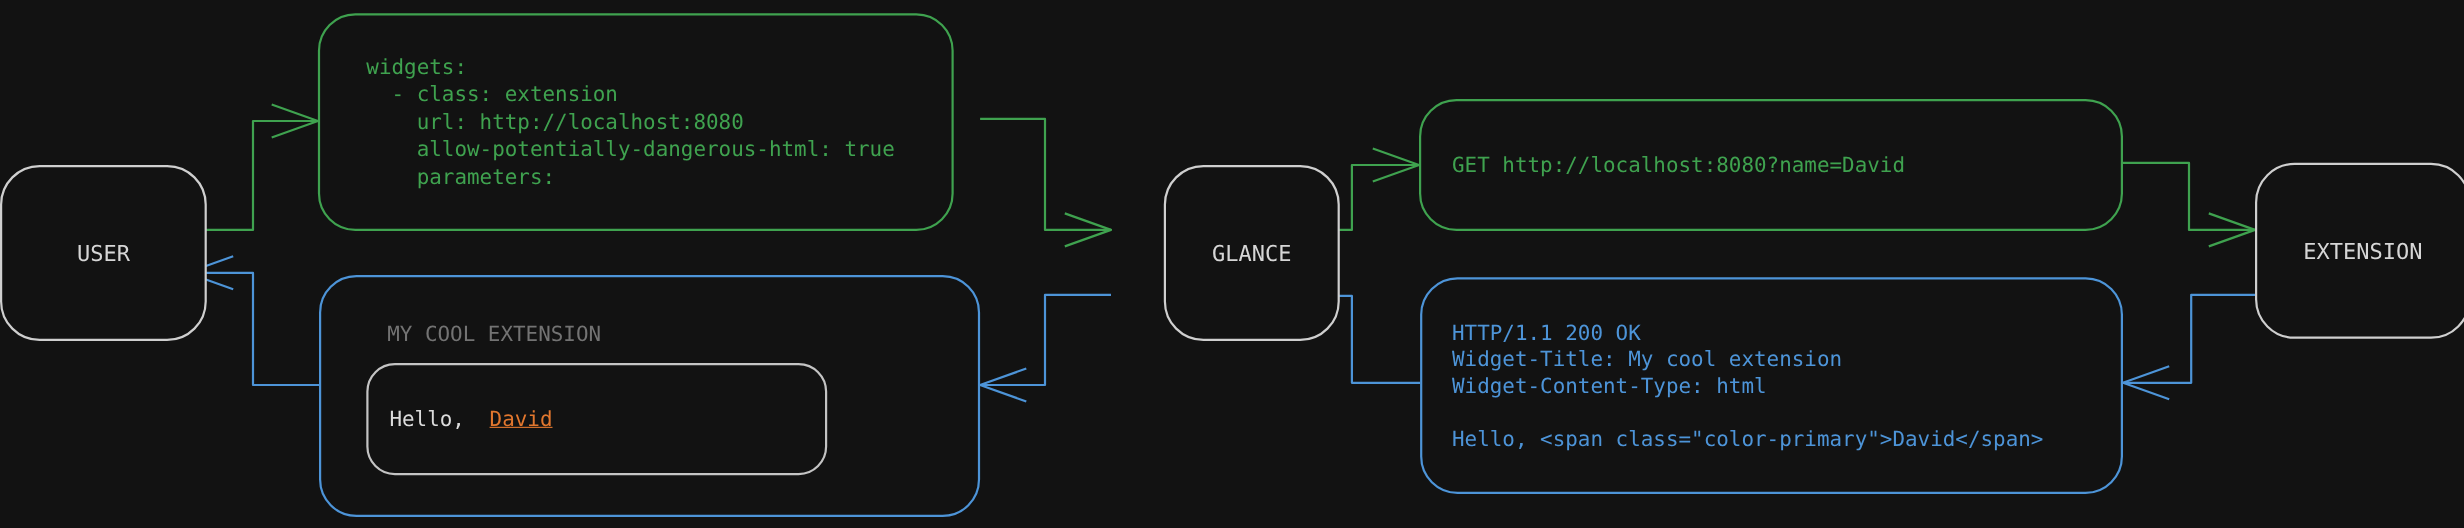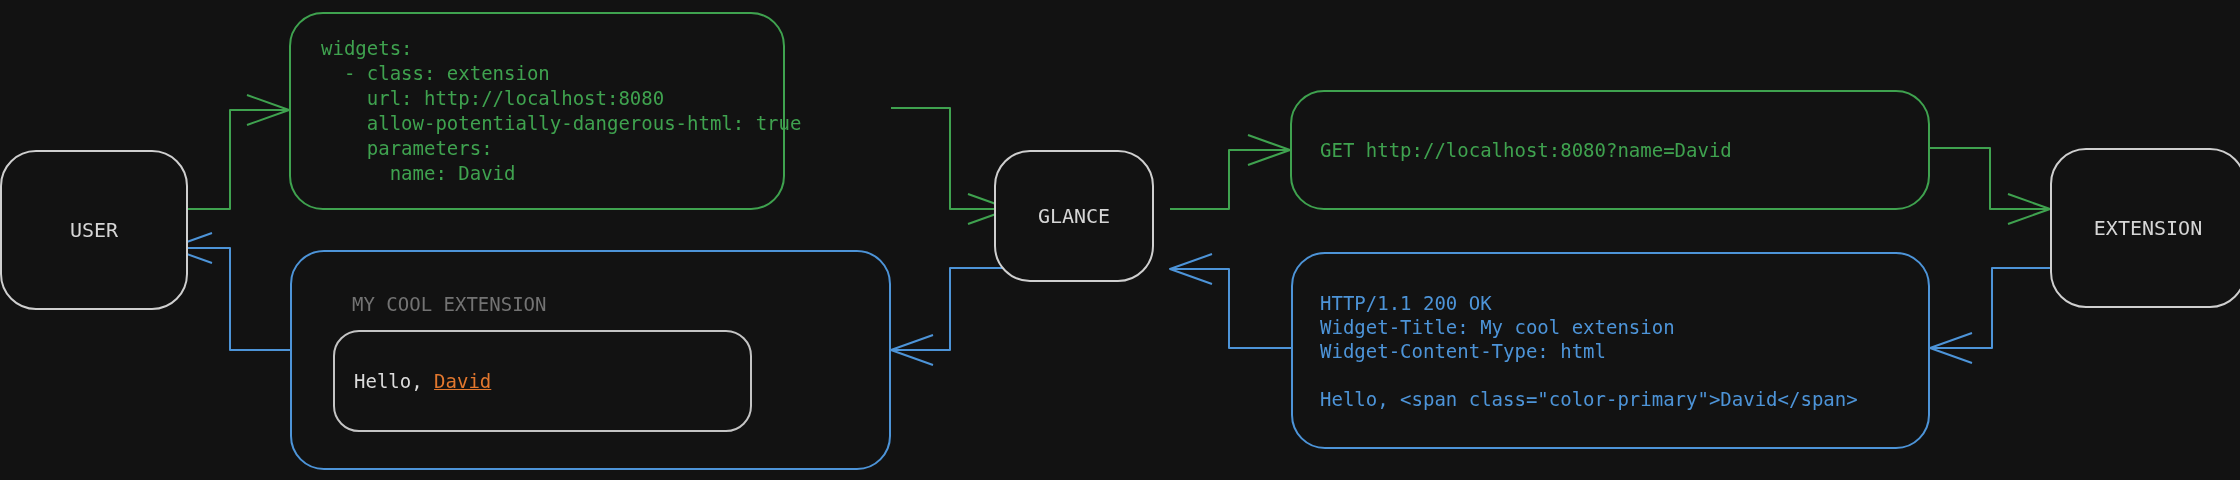--- a/index.html
+++ b/index.html
@@ -28,52 +28,53 @@
     position:absolute;
     border:2px solid var(--node-border);
     border-radius:36px;
     box-sizing:border-box;
     display:flex;align-items:center;justify-content:center;
     color:var(--label);
     font-size:20px;
     background:var(--bg);
   }
   .node-user{left:0;top:150px;width:188px;height:160px;}
-  .node-glance{left:994px;top:150px;width:160px;height:132px;}
+  .node-glance{left:1058px;top:150px;width:160px;height:160px;}
   .node-extension{left:2050px;top:148px;width:196px;height:160px;}
 
   .msgbox{
     position:absolute;
     box-sizing:border-box;
     border-radius:34px;
     border:2px solid;
     display:flex;flex-direction:column;justify-content:center;
     font-size:19px;line-height:25px;
     background:var(--bg);
   }
   .msgbox.green{border-color:var(--green);color:var(--green);}
   .msgbox.blue{border-color:var(--blue);color:var(--blue);}
-  .box-config{left:289px;top:12px;width:496px;height:198px;padding-left:30px;}
+  .box-config{left:289px;top:12px;width:578px;height:198px;padding-left:42px;}
   .box-request{left:1290px;top:90px;width:640px;height:120px;padding-left:28px;}
   .box-response{left:1291px;top:252px;width:639px;height:197px;padding-left:27px;line-height:24px;}
   .box-widget{left:290px;top:250px;width:601px;height:220px;border:2px solid var(--blue);border-radius:34px;box-sizing:border-box;position:absolute;background:var(--bg);}
   .code-line{white-space:pre;}
 
   .widget-title{
     position:absolute;left:60px;top:40px;
     color:#737373;font-size:19px;line-height:25px;white-space:pre;
   }
   .widget-inner{
     position:absolute;left:41px;top:78px;width:419px;height:102px;
     border:2px solid var(--inner-border);
     border-radius:26px;
     box-sizing:border-box;
     display:flex;align-items:center;
     padding-left:19px;
     font-size:19px;
+    gap:11px;
   }
   .greeting-prefix{color:#dcdcdc;white-space:pre;}
   .greeting-name{color:var(--orange);white-space:pre;text-decoration:underline;}
 </style>
 </head>
 <body>
 
 <div class="canvas">
 
   <svg class="connector-layer" viewBox="0 0 2240 480" xmlns="http://www.w3.org/2000/svg">
@@ -106,21 +107,20 @@
   <div class="node node-extension">
     <span>EXTENSION</span>
   </div>
 
   <div class="msgbox green box-config">
       <div class="code-line">widgets:</div>
       <div class="code-line">  - class: extension</div>
       <div class="code-line">    url: http://localhost:8080</div>
       <div class="code-line">    allow-potentially-dangerous-html: true</div>
       <div class="code-line">    parameters:</div>
-      <div class="code-line">      name: David</div>
     </div>
 
   <div class="msgbox green box-request">
     <div class="code-line">GET http://localhost:8080?name=David</div>
   </div>
 
   <div class="msgbox blue box-response">
       <div class="code-line">HTTP/1.1 200 OK</div>
       <div class="code-line">Widget-Title: My cool extension</div>
       <div class="code-line">Widget-Content-Type: html</div>

